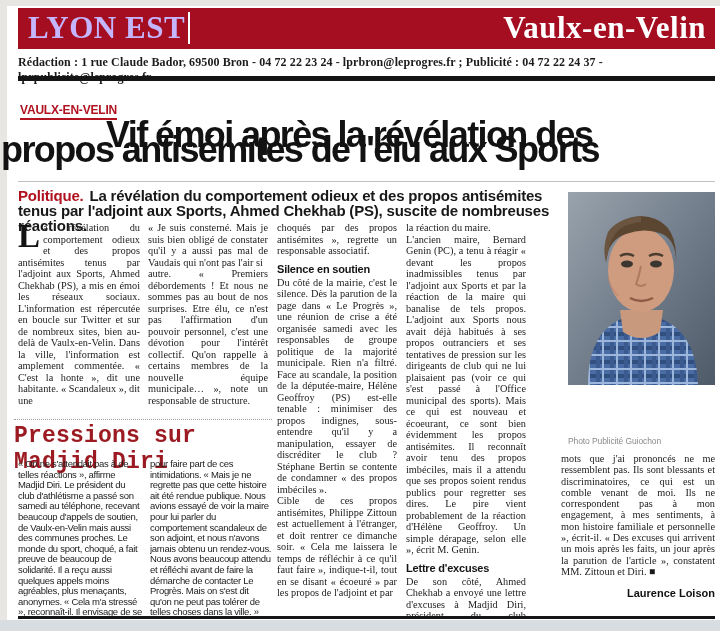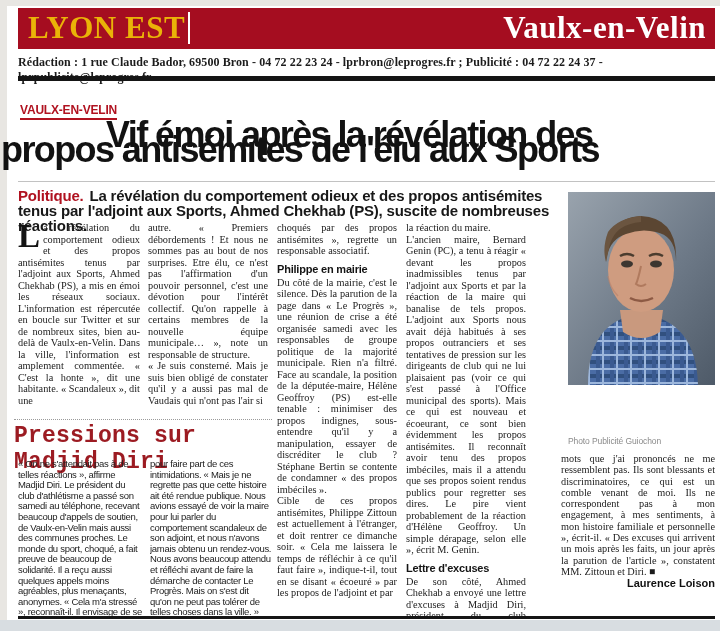--- a/index.html
+++ b/index.html
@@ -1,21 +1,21 @@
 <!DOCTYPE html>
 <html lang="fr"><head>
 <meta charset="utf-8">
 <style>
   html,body{margin:0;padding:0;}
   .page{position:relative;width:720px;height:631px;background:#e8e6e2;font-family:"Liberation Serif",serif;overflow:hidden;}
   .sheet{position:absolute;left:7px;top:6px;width:713px;height:614px;background:#ffffff;}
   .abs{position:absolute;}
   
   .redbar{left:18px;top:8px;width:697px;height:41px;background:#a50d20;}
-  .masthead-section{position:absolute;left:10px;top:2px;color:#eab308;font-family:"Liberation Serif",serif;font-weight:bold;font-size:31px;letter-spacing:0.5px;}
+  .masthead-section{position:absolute;left:10px;top:2px;color:#c4b5fd;font-family:"Liberation Serif",serif;font-weight:bold;font-size:31px;letter-spacing:0.5px;}
   .cursor{display:inline-block;width:2px;height:32px;background:#ffffff;vertical-align:-6px;margin-left:3px;}
   .masthead-loc{position:absolute;right:9px;top:2px;color:#ffffff;font-family:"Liberation Serif",serif;font-weight:bold;font-size:31px;letter-spacing:0.5px;}
   .contact{left:18px;top:55px;width:697px;font-family:"Liberation Serif",serif;font-size:12px;font-weight:600;color:#1c1c1c;letter-spacing:0.1px;}
   .rule-thick-top{left:18px;top:76px;width:697px;height:5px;background:#151515;}
   
   .kicker{left:20px;top:103px;font-family:"Liberation Sans",sans-serif;font-weight:bold;font-size:12px;color:#b01220;border-bottom:2px solid #b01220;padding-bottom:1px;letter-spacing:-0.2px;}
   .headline{font-family:"Liberation Sans",sans-serif;font-weight:800;color:#121212;font-size:36px;letter-spacing:-1.6px;white-space:nowrap;}
   .headline1{left:106px;top:86px;margin-top:28px;}
   .headline2{left:1px;top:129px;}
   .rule-thin{left:18px;top:181px;width:697px;height:1px;background:#c2c2c2;}
@@ -25,21 +25,21 @@
   
   .bodycol{font-family:"Liberation Serif",serif;font-size:10.3px;line-height:11.5px;color:#1b1b1b;text-align:justify;overflow:hidden;}
   .bodycol p{margin:0;}
   .col1{left:18px;top:222px;width:122px;height:200px;}
   .col2{left:148px;top:222px;width:120px;height:200px;}
   .col3{left:277px;top:222px;width:120px;height:394px;}
   .col4{left:406px;top:222px;width:120px;height:394px;}
   .col5{left:561px;top:453px;width:154px;height:163px;line-height:11.3px;}
   .dropcap{float:left;font-weight:bold;font-size:33px;line-height:28px;padding-right:3px;color:#141414;}
   .subhead{font-family:"Liberation Sans",sans-serif;font-weight:bold;font-size:11px;line-height:12px;color:#141414;margin:6px 0 2px 0;text-align:left;letter-spacing:-0.2px;}
-  .byline{font-family:"Liberation Sans",sans-serif;font-weight:bold;font-size:11px;text-align:right;margin-top:1px;color:#111;}
+  .byline{font-family:"Liberation Sans",sans-serif;font-weight:bold;font-size:11px;text-align:right;margin-top:11px;color:#111;}
   
   .photo{left:568px;top:192px;width:147px;height:193px;overflow:hidden;background:#7d8894;}
   .caption{left:568px;top:389px;width:147px;font-family:"Liberation Sans",sans-serif;font-weight:bold;font-size:9.5px;line-height:11.2px;color:#14141e;letter-spacing:-0.1px;}
   .cap-bullet{display:inline-block;width:6px;height:6px;background:#c8202a;margin-right:3px;}
   .credit{left:568px;top:436px;width:147px;font-family:"Liberation Sans",sans-serif;font-size:8.5px;color:#8b8b8b;letter-spacing:-0.1px;}
   
   .pressions{left:14px;top:419px;width:258px;border-top:1px dotted #9a9a9a;padding-top:3px;}
   .pressions-title{font-family:Liberation Mono, monospace;font-weight:bold;font-size:23px;color:#9c1b22;letter-spacing:0.2px;margin:0;}
   .pressions-cols{position:absolute;left:0;top:39px;width:258px;}
   .pcol{font-family:"Liberation Sans",sans-serif;font-size:9.5px;line-height:10.6px;color:#222;letter-spacing:-0.3px;overflow:hidden;position:absolute;top:0;height:160px;}
@@ -69,27 +69,27 @@
 
   <div class="abs lede">
     <span class="lede-label">Politique.</span><span>La révélation du comportement odieux et des propos antisémites tenus par l'adjoint aux Sports, Ahmed Chekhab (PS), suscite de nombreuses réactions.</span>
   </div>
 
   <div class="abs bodycol col1">
     <p><span class="dropcap">L</span><span>a révélation du comportement odieux et des propos antisémites tenus par l'adjoint aux Sports, Ahmed Chekhab (PS), a mis en émoi les réseaux sociaux. L'information est répercutée en boucle sur Twitter et sur de nombreux sites, bien au-delà de Vaulx-en-Velin. Dans la ville, l'information est amplement commentée. « C'est la honte », dit une habitante. « Scandaleux », dit une</span></p>
   </div>
 
   <div class="abs bodycol col2">
+    <p>« Je suis consterné. Mais je suis bien obligé de constater qu'il y a aussi pas mal de Vaudais qui n'ont pas l'air si</p>
     <p>autre. « Premiers débordements ! Et nous ne sommes pas au bout de nos surprises. Etre élu, ce n'est pas l'affirmation d'un pouvoir personnel, c'est une dévotion pour l'intérêt collectif. Qu'on rappelle à certains membres de la nouvelle équipe municipale… », note un responsable de structure.</p>
-    <p>« Je suis consterné. Mais je suis bien obligé de constater qu'il y a aussi pas mal de Vaudais qui n'ont pas l'air si</p>
   </div>
 
   <div class="abs bodycol col3">
     <p>choqués par des propos antisémites », regrette un responsable associatif.</p>
-    <div class="subhead">Philippe en mairie</div>
+    <div class="subhead">Silence en soutien</div>
     <p>Du côté de la mairie, c'est le silence. Dès la parution de la page dans « Le Progrès », une réunion de crise a été organisée samedi avec les responsables de groupe politique de la majorité municipale. Rien n'a filtré. Face au scandale, la position de la députée-maire, Hélène Geoffroy (PS) est-elle tenable : minimiser des propos indignes, sous-entendre qu'il y a manipulation, essayer de discréditer le club ? Stéphane Bertin se contente de condamner « des propos imbéciles ».</p>
     <p>Cible de ces propos antisémites, Philippe Zittoun est actuellement à l'étranger, et doit rentrer ce dimanche soir. « Cela me laissera le temps de réfléchir à ce qu'il faut faire », indique-t-il, tout en se disant « écoeuré » par les propos de l'adjoint et par</p>
   </div>
 
   <div class="abs bodycol col4">
     <p>la réaction du maire.</p>
     <p>L'ancien maire, Bernard Genin (PC), a tenu à réagir « devant les propos inadmissibles tenus par l'adjoint aux Sports et par la réaction de la maire qui banalise de tels propos. L'adjoint aux Sports nous avait déjà habitués à ses propos outranciers et ses tentatives de pression sur les dirigeants de club qui ne lui plaisaient pas (voir ce qui s'est passé à l'Office municipal des sports). Mais ce qui est nouveau et écoeurant, ce sont bien évidemment les propos antisémites. Il reconnaît avoir tenu des propos imbéciles, mais il a attendu que ses propos soient rendus publics pour regretter ses dires. Le pire vient probablement de la réaction d'Hélène Geoffroy. Un simple dérapage, selon elle », écrit M. Genin.</p>
     <div class="subhead">Lettre d'excuses</div>
     <p>De son côté, Ahmed Chekhab a envoyé une lettre d'excuses à Madjid Diri, président du club d'athlétisme, et à Philippe Zittoun. « Les</p>
   </div>

